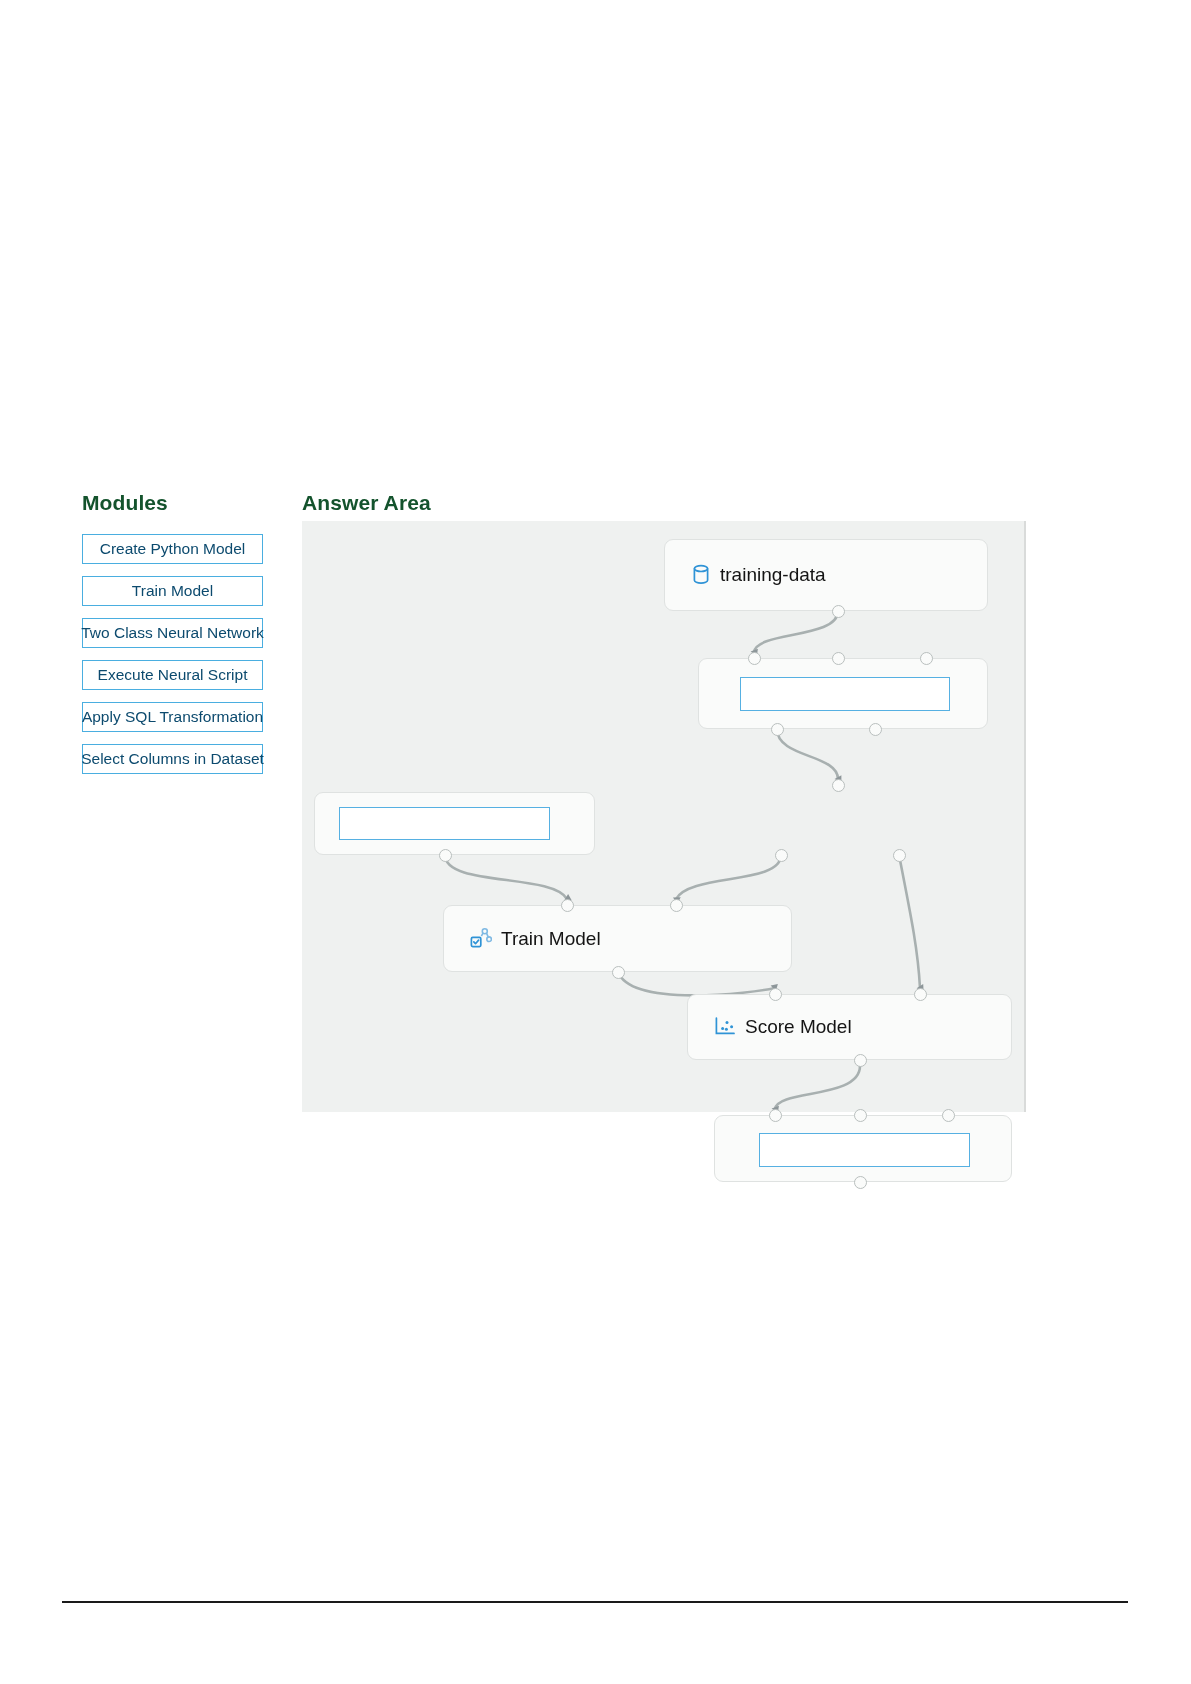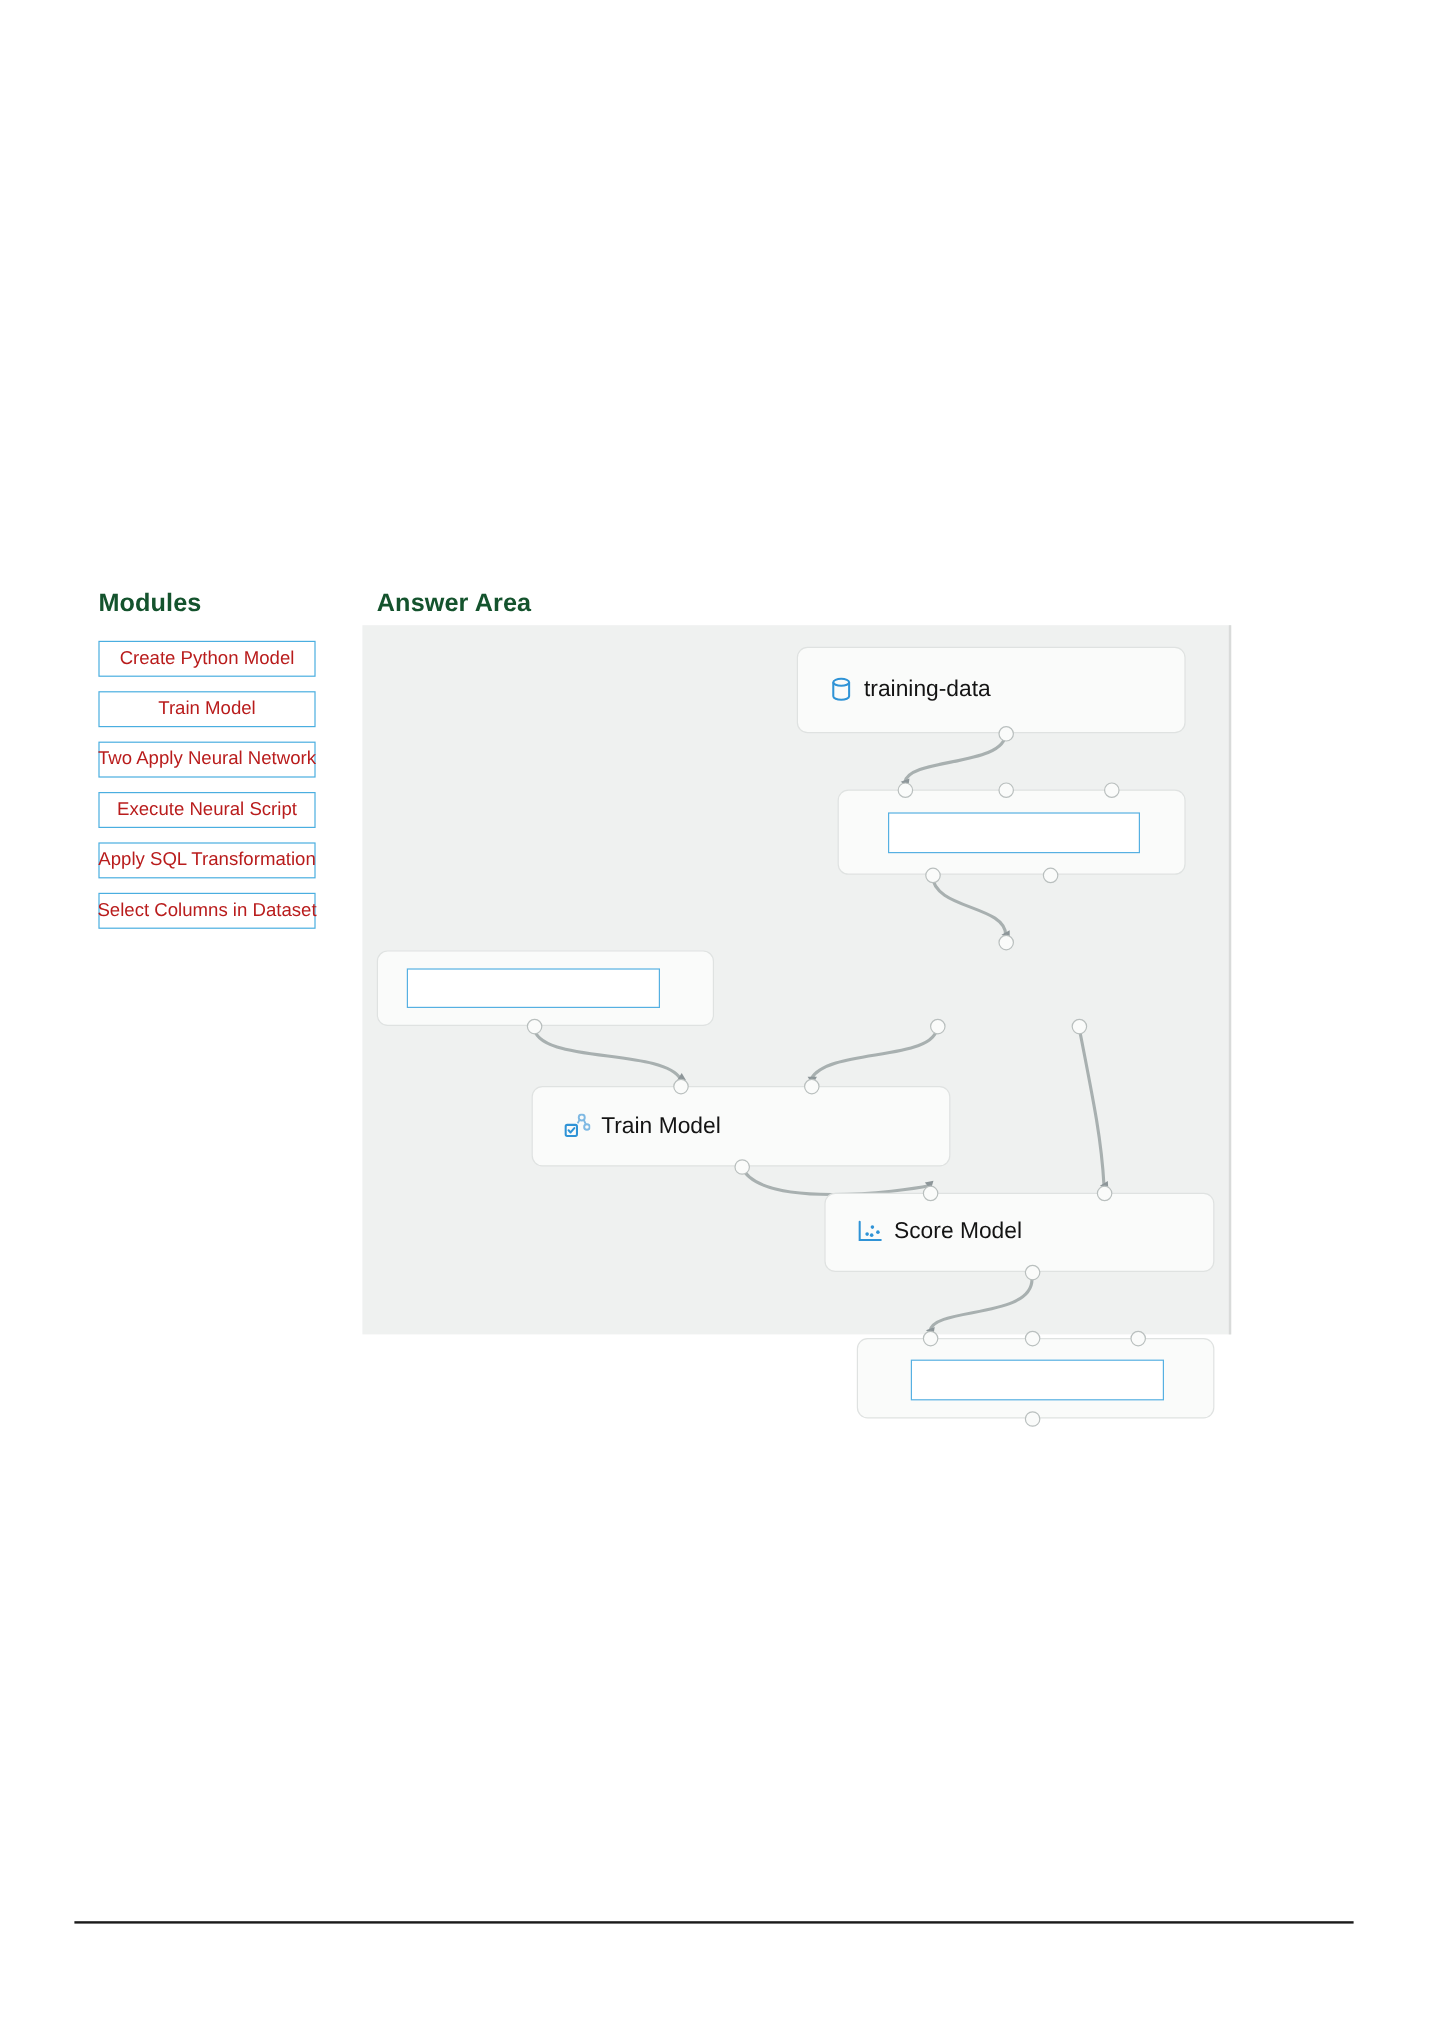--- a/index.html
+++ b/index.html
@@ -18,33 +18,33 @@
     background:#1a1a1a;
   }
 
   
   .heading{
     position:absolute;
     font-size:21px;font-weight:bold;color:#14532d;
     letter-spacing:.1px;white-space:nowrap;
   }
   #modules-heading{left:82px;top:491px;}
-  #answer-heading{left:302px;top:491px;margin-left:12px;}
+  #answer-heading{left:302px;top:491px;}
 
   
   .modules-list{
     position:absolute;left:82px;top:534px;width:211px;
   }
   .module-chip{
     box-sizing:border-box;
     width:181px;height:30px;
     border:1.4px solid #4aaee0;
     background:#ffffff;
     display:flex;align-items:center;justify-content:center;
-    font-size:15.5px;color:#b91c1c;
+    font-size:15.5px;color:#0c4a6e;
     margin-bottom:12px;
     white-space:nowrap;
     cursor:pointer;
   }
   .module-chip:last-child{margin-bottom:4px;}
 
   
   .canvas{
     position:absolute;left:302px;top:521px;
     width:722px;height:591px;
@@ -100,21 +100,21 @@
   <div class="heading" id="answer-heading">Answer Area</div>
 
   <div class="modules-list">
     <div class="module-chip">
       <span>Create Python Model</span>
     </div>
     <div class="module-chip">
       <span>Train Model</span>
     </div>
     <div class="module-chip">
-      <span>Two Apply Neural Network</span>
+      <span>Two Class Neural Network</span>
     </div>
     <div class="module-chip">
       <span>Execute Neural Script</span>
     </div>
     <div class="module-chip">
       <span>Apply SQL Transformation</span>
     </div>
     <div class="module-chip">
       <span>Select Columns in Dataset</span>
     </div>

